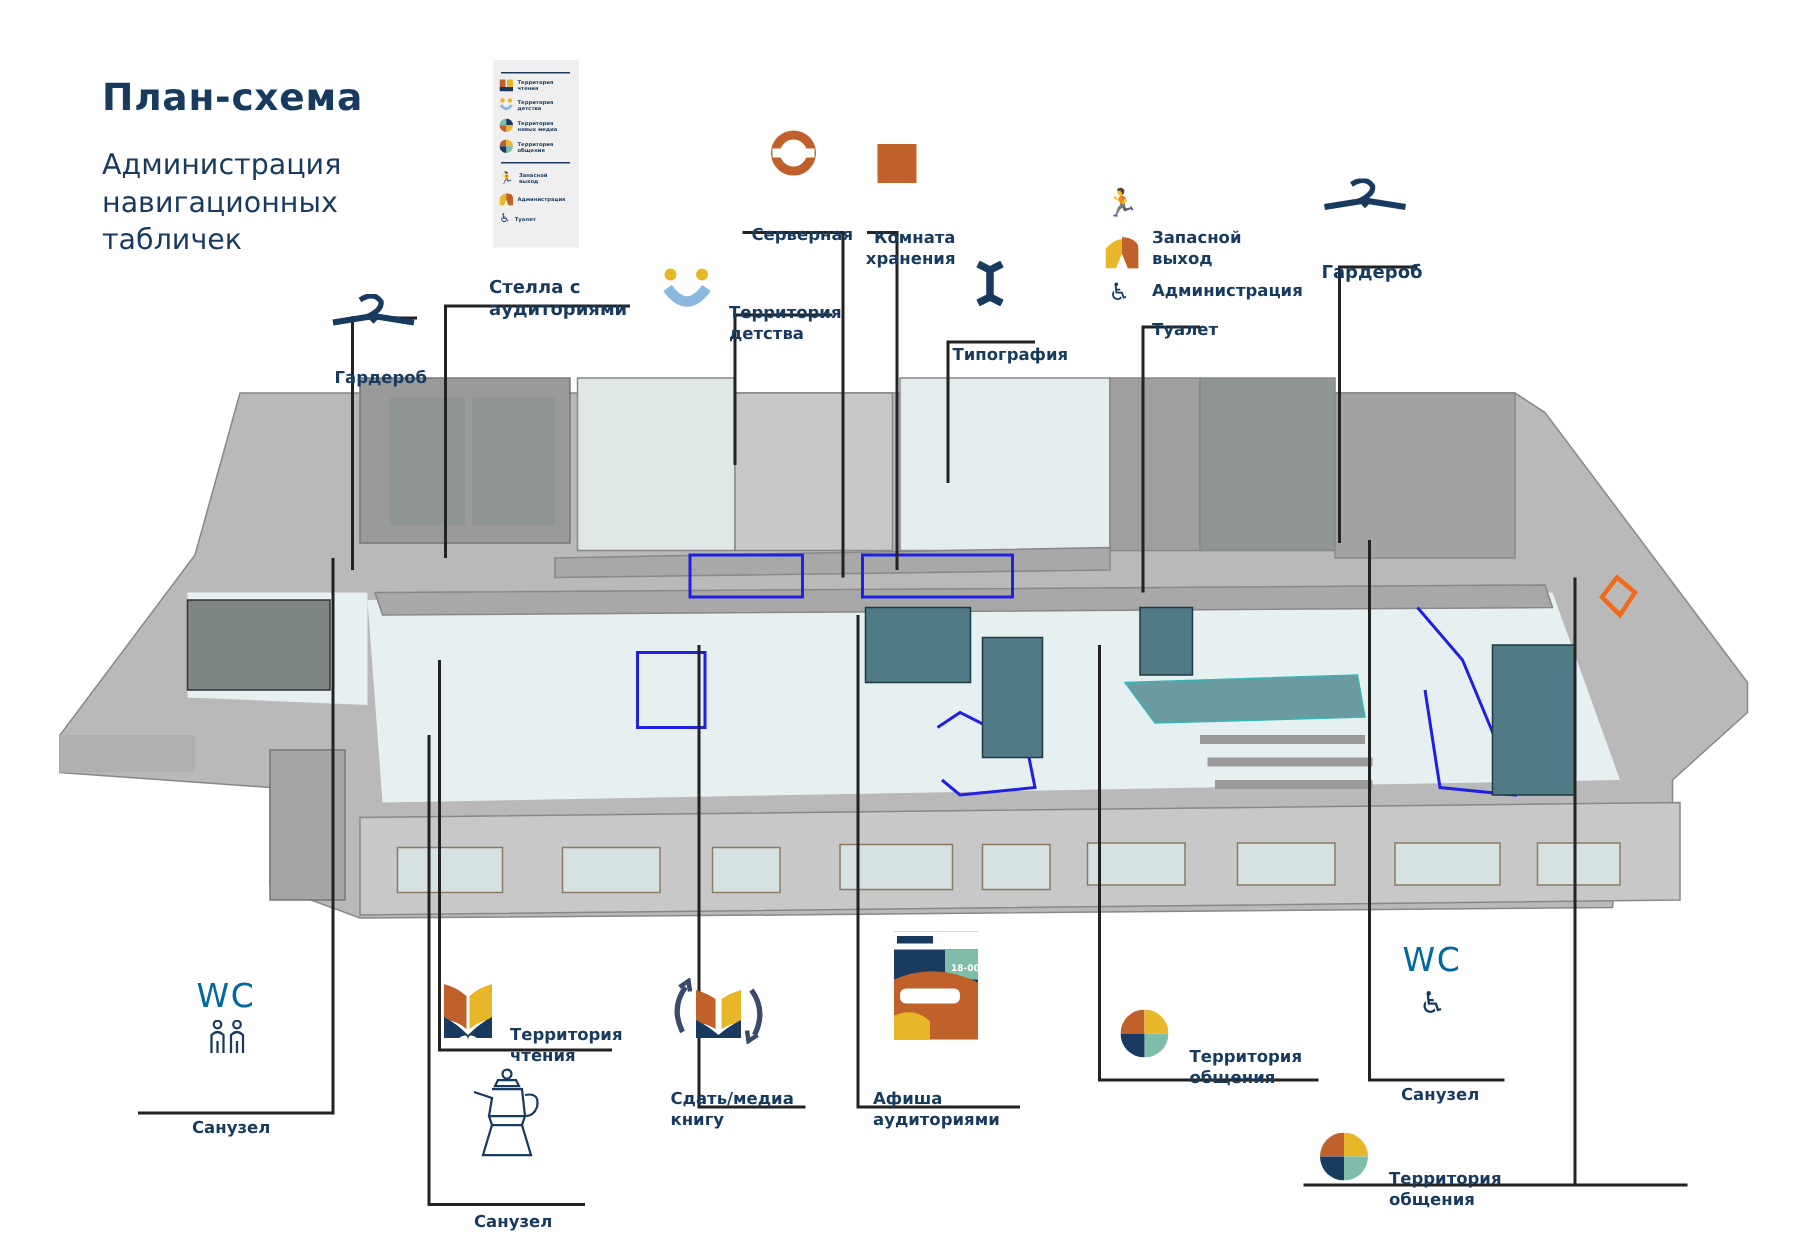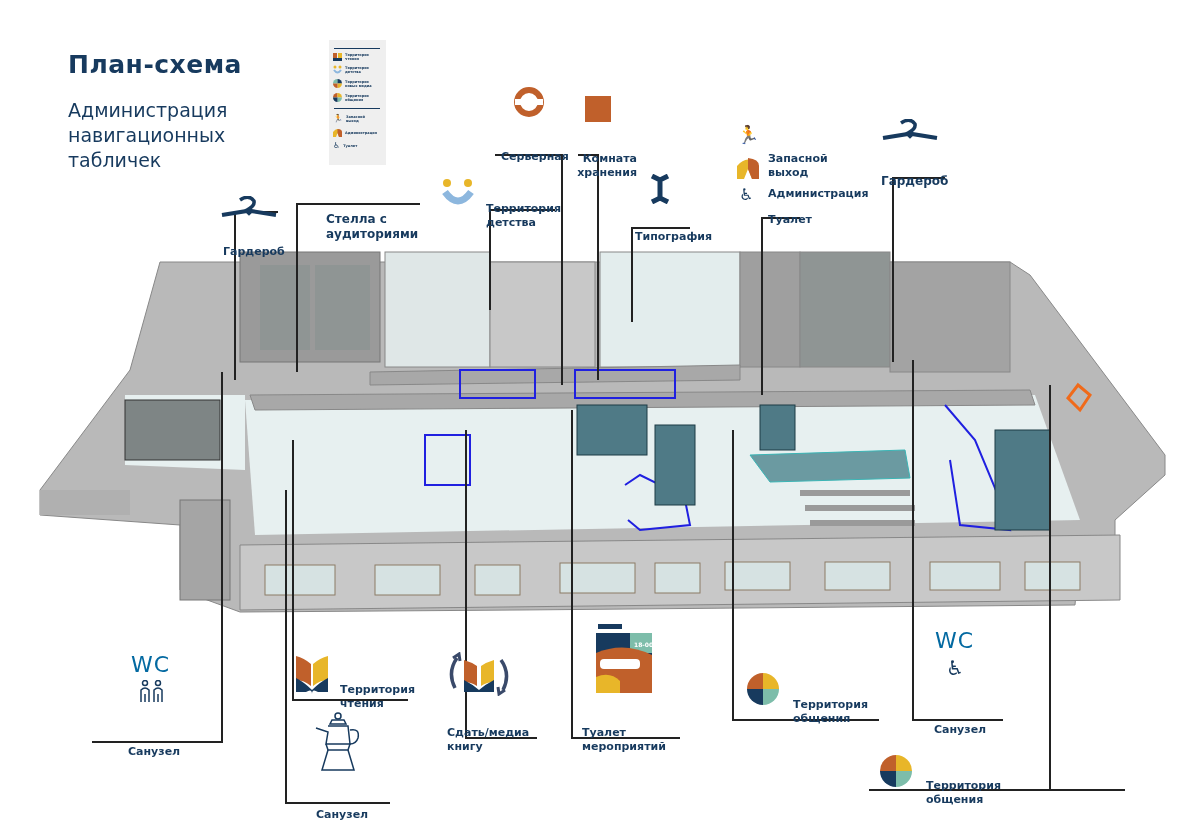--- a/index.html
+++ b/index.html
@@ -160,21 +160,21 @@
     <polyline points="1050,790 1050,385"></polyline>
   </g>
 </svg>
 
 <svg class="abs" style="left:220px;top:196px" width="58" height="22" viewBox="0 0 58 22">
   <path d="M20 4 Q29 -2 34 5 Q35 10 27 14 L29 17" stroke="#173a5e" stroke-width="3.5" fill="none"></path>
   <path d="M2 19 L27 15 L29 17 L31 15 L56 19" stroke="#173a5e" stroke-width="4" fill="none"></path>
 </svg>
 <div class="abs lbl" style="left:223px;top:221px">Гардероб</div>
 
-<div class="abs lbl" style="left:326px;top:188px;font-size:12px;width:100px;line-height:15px">Стелла с аудиториями</div>
+<div class="abs lbl" style="left:326px;top:160px;font-size:12px;width:100px;line-height:15px">Стелла с аудиториями</div>
 
 <svg class="abs" style="left:442px;top:178px" width="32" height="28" viewBox="0 0 32 28">
   <circle cx="5" cy="5" r="4" fill="#e8b629"></circle>
     <circle cx="26" cy="5" r="4" fill="#e8b629"></circle>
   <path d="M3 14 Q16 32 29 14" stroke="#8db7de" stroke-width="7" fill="none"></path>
 </svg>
 <div class="abs lbl" style="left:486px;top:178px;width:80px">Территория детства</div>
 
 <svg class="abs" style="left:513px;top:86px" width="32" height="32" viewBox="0 0 32 32">
   <circle cx="16" cy="16" r="12" stroke="#c0602b" stroke-width="6" fill="none"></circle>
@@ -250,21 +250,21 @@
     <rect width="56" height="72" fill="#173a5e"></rect>
     <rect width="56" height="12" fill="#fff"></rect>
     <rect x="2" y="3" width="24" height="5" fill="#173a5e"></rect>
     <rect x="34" y="12" width="22" height="20" fill="#7dbdaa"></rect>
     <path d="M0 32 Q28 20 56 34 L56 72 L0 72Z" fill="#c0602b"></path>
     <rect x="4" y="38" width="40" height="10" rx="4" fill="#fff"></rect>
     <path d="M0 56 Q14 50 24 60 L24 72 L0 72Z" fill="#e8b629"></path>
     <text x="38" y="26" font-size="6" fill="#fff" font-family="DejaVu Sans, sans-serif" font-weight="bold">18-00</text>
   </svg>
 </div>
-<div class="abs lbl" style="left:582px;top:702px;width:100px">Туалет мероприятий</div>
+<div class="abs lbl" style="left:582px;top:702px;width:100px">Афиша аудиториями</div>
 
 <svg class="abs" style="left:747px;top:673px" width="32" height="32" viewBox="0 0 32 32">
   <path d="M16 16 L16 0 A16 16 0 0 0 0 16Z" fill="#c0602b"></path>
   <path d="M16 16 L32 16 A16 16 0 0 0 16 0Z" fill="#e8b629"></path>
   <path d="M16 16 L16 32 A16 16 0 0 0 32 16Z" fill="#7dbdaa"></path>
   <path d="M16 16 L0 16 A16 16 0 0 0 16 32Z" fill="#173a5e"></path>
 </svg>
 <div class="abs lbl" style="left:793px;top:674px;width:80px">Территория общения</div>
 
 <div class="abs wc" style="left:935px;top:628px">WC</div>

